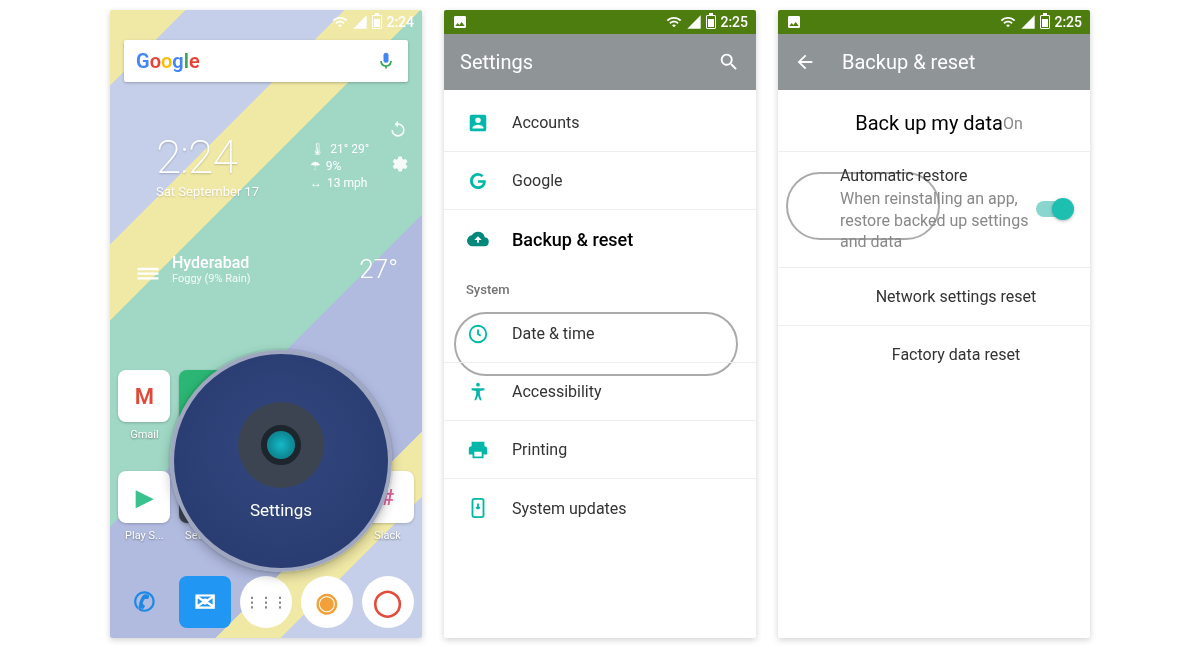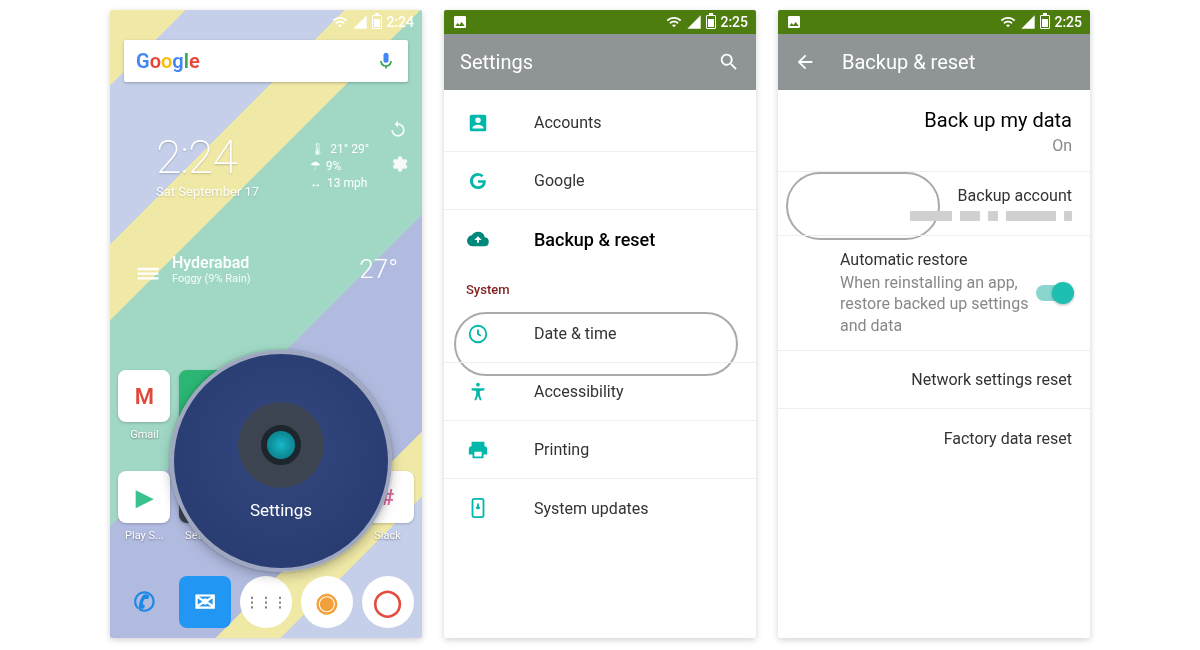--- a/index.html
+++ b/index.html
@@ -121,36 +121,36 @@
   
   .appbar {
     height:56px;background:#8f9497;color:#fff;display:flex;align-items:center;
     padding:0 16px;gap:20px;font-size:20px;
   }
   .appbar svg{width:22px;height:22px;fill:#fff;}
   .s2 .statusbar, .s3 .statusbar{background:#4d7c0f;}
   .list{padding-top:4px;}
   .list-item{
     display:flex;align-items:center;min-height:58px;padding:14px 18px 14px 22px;
-    border-bottom:1px solid #eeeeee;gap:44px;position:relative;
+    border-bottom:1px solid #eeeeee;gap:22px;position:relative;
   }
   .list-item:last-child{border-bottom:none;}
   .list-item .icn{width:24px;display:flex;justify-content:center;}
   .list-item .icn svg{width:22px;height:22px;}
   .text1{font-size:16px;color:#333;}
-  .section-label{font-size:13px;color:#7f1d1d;font-weight:500;padding:14px 22px 4px;}
+  .section-label{font-size:13px;color:#737373;font-weight:500;padding:14px 22px 4px;}
   .pill-highlight{
     position:absolute; left:10px; right:18px; height:64px;
     border:2px solid #aaa; border-radius:36px; pointer-events:none;
   }
   .s2 .pill-highlight{top:222px;}
 
   
   .s3 .appbar{gap:26px;}
-  .s3 .list-item{padding-left:28px;gap:0;flex-direction:column;align-items:flex-end;justify-content:center;}
+  .s3 .list-item{padding-left:28px;gap:0;flex-direction:row;align-items:center;justify-content:center;}
   .s3 .list-item.withtoggle{flex-direction:row;align-items:center;}
   .s3 .list-item.withtoggle .col{flex:1;}
   .s3 .sub{font-size:16px;color:#888;margin-top:3px;line-height:1.35;}
   .s3 .indented{padding-left:62px;}
   .toggle{
     width:36px;height:16px;background:#89d6cf;border-radius:10px;position:relative;flex-shrink:0;
   }
   .toggle:after{content:'';position:absolute;right:-2px;top:-3px;width:22px;height:22px;background:#1dbfb1;border-radius:50%;box-shadow:0 1px 3px rgba(0,0,0,.3);}
   .s3 .pill-highlight{top:82px;left:8px;right:150px;height:68px;}
   .redacted{display:flex;gap:8px;margin-top:6px;}
@@ -381,30 +381,20 @@
         <path d="M20 11H7.83l5.59-5.59L12 4l-8 8 8 8 1.41-1.41L7.83 13H20z"></path>
       </svg>
     <span>Backup &amp; reset</span>
   </div>
   <div class="list" id="list3" style="position:relative;">
     <div class="pill-highlight"></div>
   <div class="list-item">
         <div class="text1" style="font-size:20px;color:#000;">Back up my data</div>
         <div class="sub">On</div>
       </div>
-      <div class="list-item indented">
-        <div class="text1" style="">Backup account</div>
-        <div class="redacted">
-          <span style="width:42px"></span>
-          <span style="width:20px"></span>
-          <span style="width:10px"></span>
-          <span style="width:50px"></span>
-          <span style="width:8px"></span>
-        </div>
-      </div>
       <div class="list-item withtoggle indented">
         <div class="col">
           <div class="text1">Automatic restore</div>
           <div class="sub">When reinstalling an app, restore backed up settings and data</div>
         </div>
         <div class="toggle"></div>
       </div>
       <div class="list-item indented">
         <div class="text1" style="">Network settings reset</div>
       </div>

